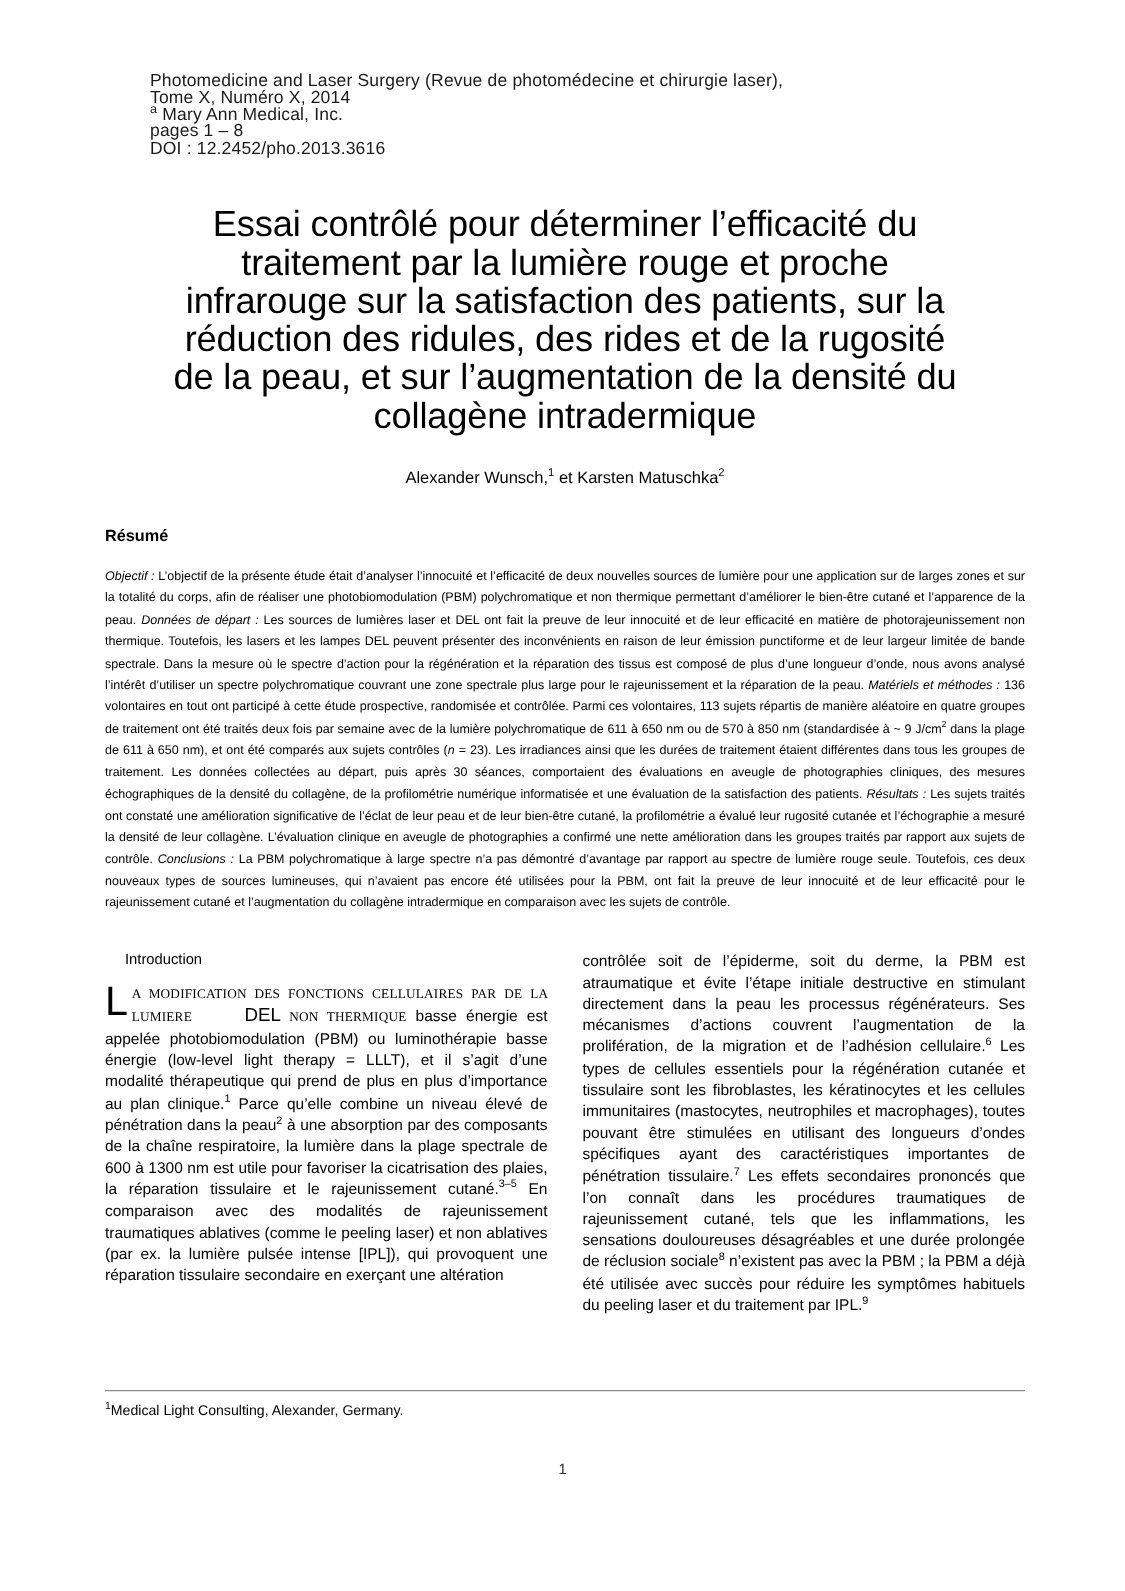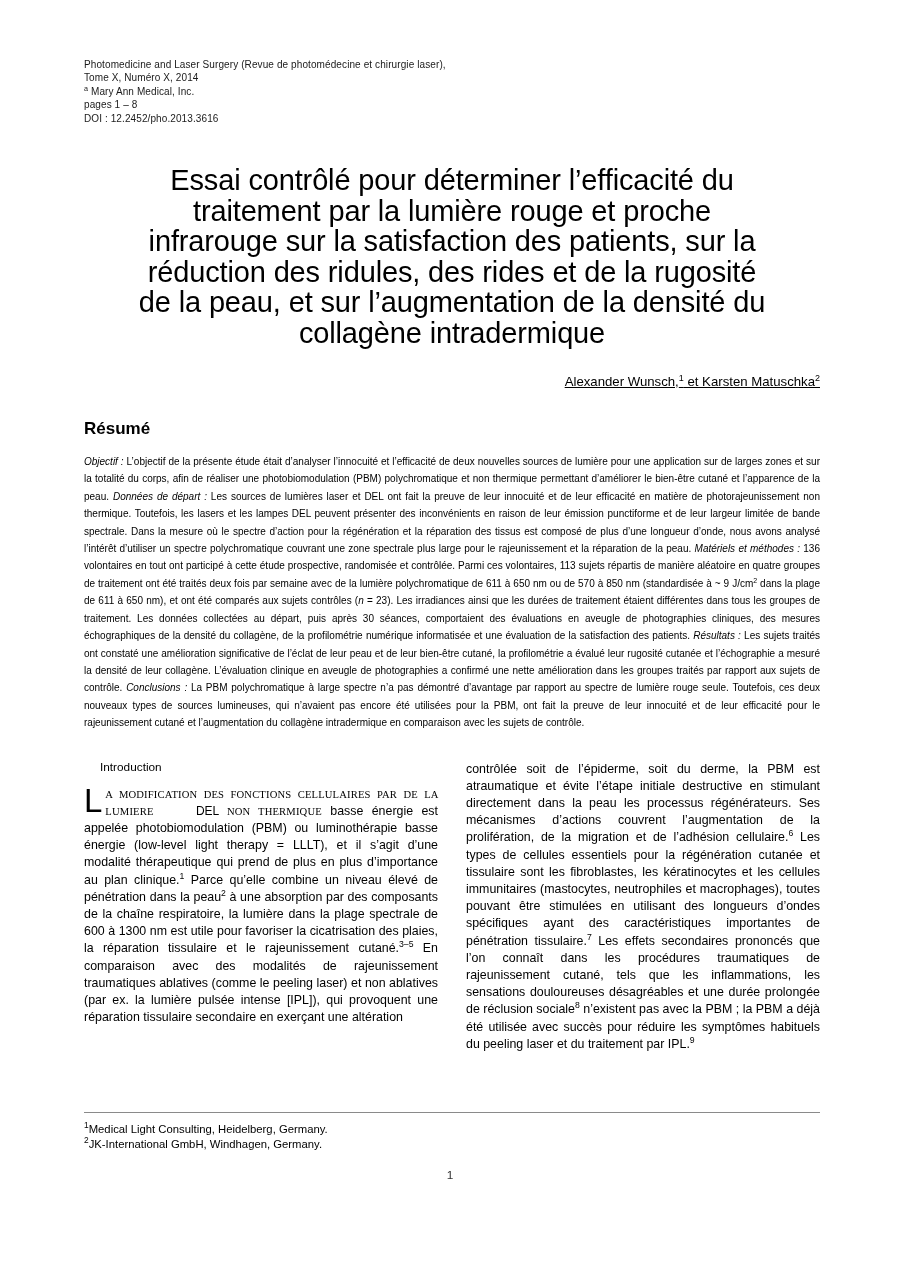--- a/index.html
+++ b/index.html
@@ -25,24 +25,25 @@
   }
   .content {
     position: absolute;
     left: 84px;
     top: 58px;
     width: 736px;
   }
 
   
   .journal-header {
-    font-size: 10px;
+    font-size: 14px;
     line-height: 13.4px;
     color: #1a1a1a;
     letter-spacing: 0.01em;
+    margin-left: 36px;
   }
   .journal-header div { white-space: nowrap; }
   .sup {
     vertical-align: super;
     font-size: 0.72em;
     line-height: 0;
   }
 
   
   .title {
@@ -51,31 +52,30 @@
     font-size: 29px;
     line-height: 30.5px;
     font-weight: normal;
     padding: 0 48px;
     letter-spacing: -0.005em;
   }
 
   
   .authors {
     margin-top: 25px;
-    text-align: right;
+    text-align: center;
     font-size: 13.2px;
     line-height: 18px;
-    text-decoration: underline;
   }
   .authors .sup { font-size: 0.68em; }
 
   
   .section-head {
     margin-top: 31px;
-    font-size: 17px;
+    font-size: 13px;
     font-weight: bold;
     line-height: 14px;
   }
   .abstract {
     margin-top: 17px;
     font-size: 10px;
     line-height: 17.4px;
     text-align: justify;
     text-justify: inter-word;
     hyphens: none;
@@ -116,21 +116,21 @@
     line-height: 26px;
     padding: 2px 2px 0 0;
     margin-right: 1px;
     font-weight: normal;
   }
   .smallcaps {
     font-size: 10.6px;
     letter-spacing: 0.015em;
     font-family: Liberation Serif, serif;
   }
-  .smallcaps-lg { font-size: 12px; margin-left: 17px; }
+  .smallcaps-lg { font-size: 15px; margin-left: 17px; }
 
   
   .footnote-rule {
     position: absolute;
     left: 84px;
     top: 1112px;
     width: 736px;
     height: 1px;
     background: #8a8a8a;
   }
@@ -188,19 +188,18 @@
 
       <div class="col right"><span>contrôlée soit de l’épiderme, soit du derme, la PBM est atraumatique et évite l’étape initiale destructive en stimulant directement dans la peau les processus régénérateurs. Ses mécanismes d’actions couvrent l’augmentation de la prolifération, de la migration et de l’adhésion cellulaire.</span><span class="supn">6</span><span> Les types de cellules essentiels pour la régénération cutanée et tissulaire sont les fibroblastes, les kératinocytes et les cellules immunitaires (mastocytes, neutrophiles et macrophages), toutes pouvant être stimulées en utilisant des longueurs d’ondes spécifiques ayant des caractéristiques importantes de pénétration tissulaire.</span><span class="supn">7</span><span> Les effets secondaires prononcés que l’on connaît dans les procédures traumatiques de rajeunissement cutané, tels que les inflammations, les sensations douloureuses désagréables et une durée prolongée de réclusion sociale</span><span class="supn">8</span><span> n’existent pas avec la PBM ; la PBM a déjà été utilisée avec succès pour réduire les symptômes habituels du peeling laser et du traitement par IPL.</span><span class="supn">9</span></div>
 
     </div>
 
   </div>
 
   <div class="footnote-rule"></div>
 
   <div class="footnotes">
-    <div><span class="supn">1</span><span>Medical Light Consulting, Heidelberg, Germany.</span></div>
-    <div><span class="supn">2</span><span>JK-International GmbH, Windhagen, Germany.</span></div>
+    <div><span class="supn">1</span><span>Medical Light Consulting, Alexander, Germany.</span></div>
   </div>
 
   <div class="page-number">1</div>
 
 </div>
 
 </body></html>

